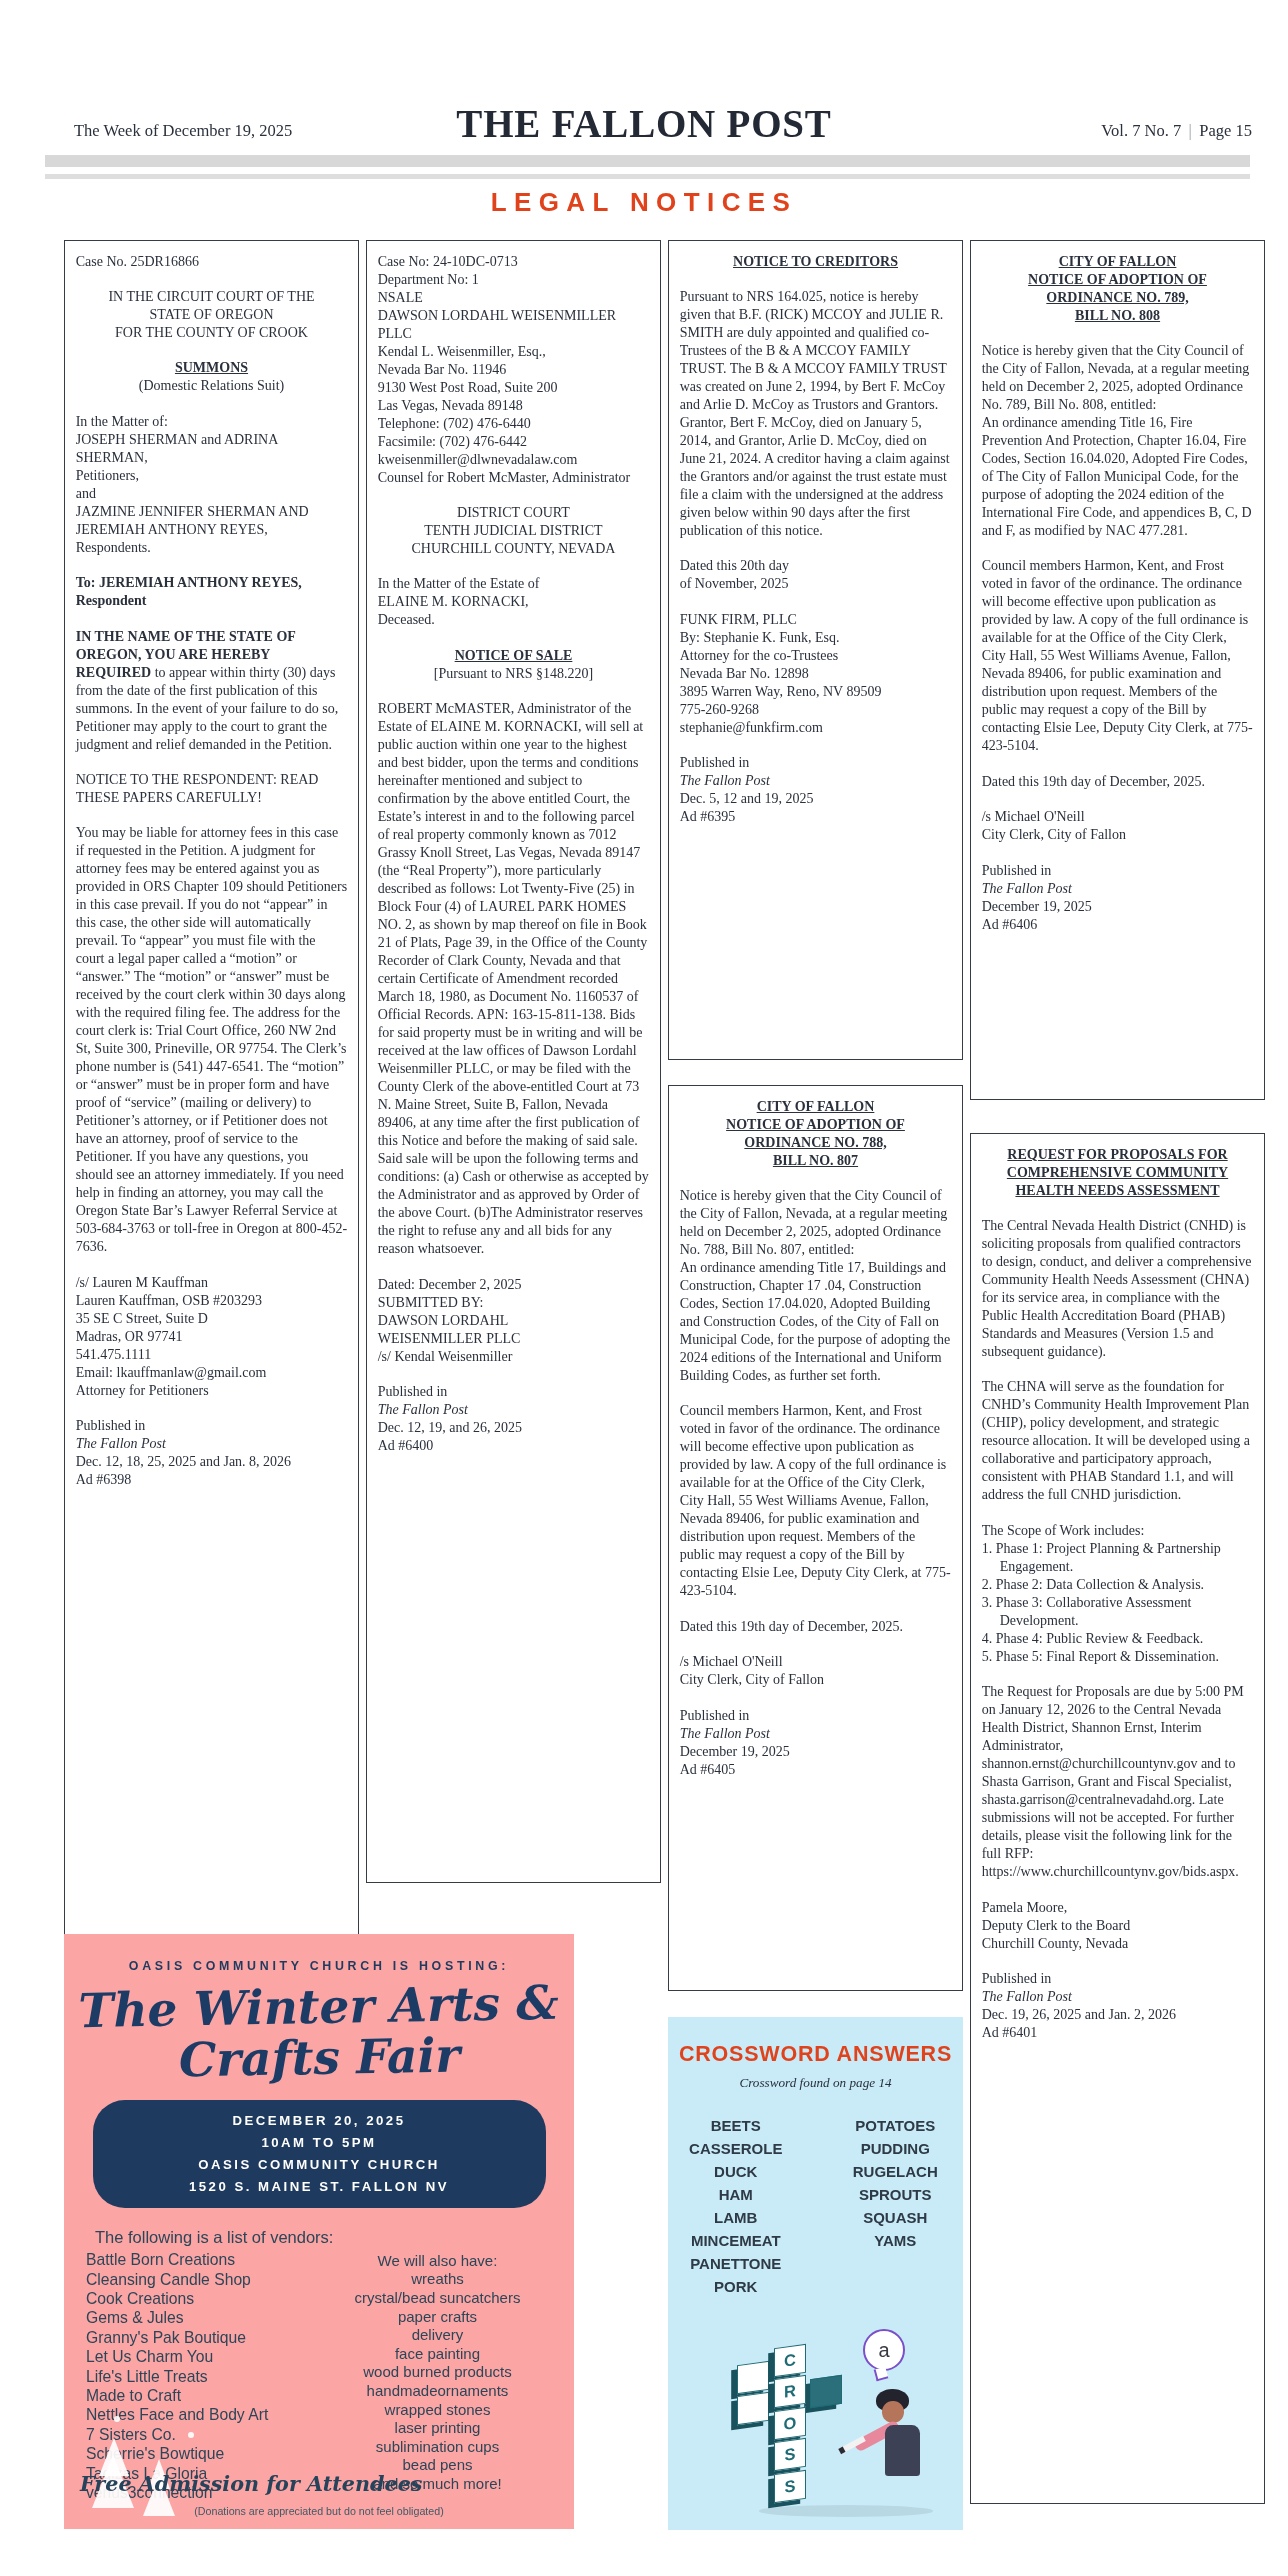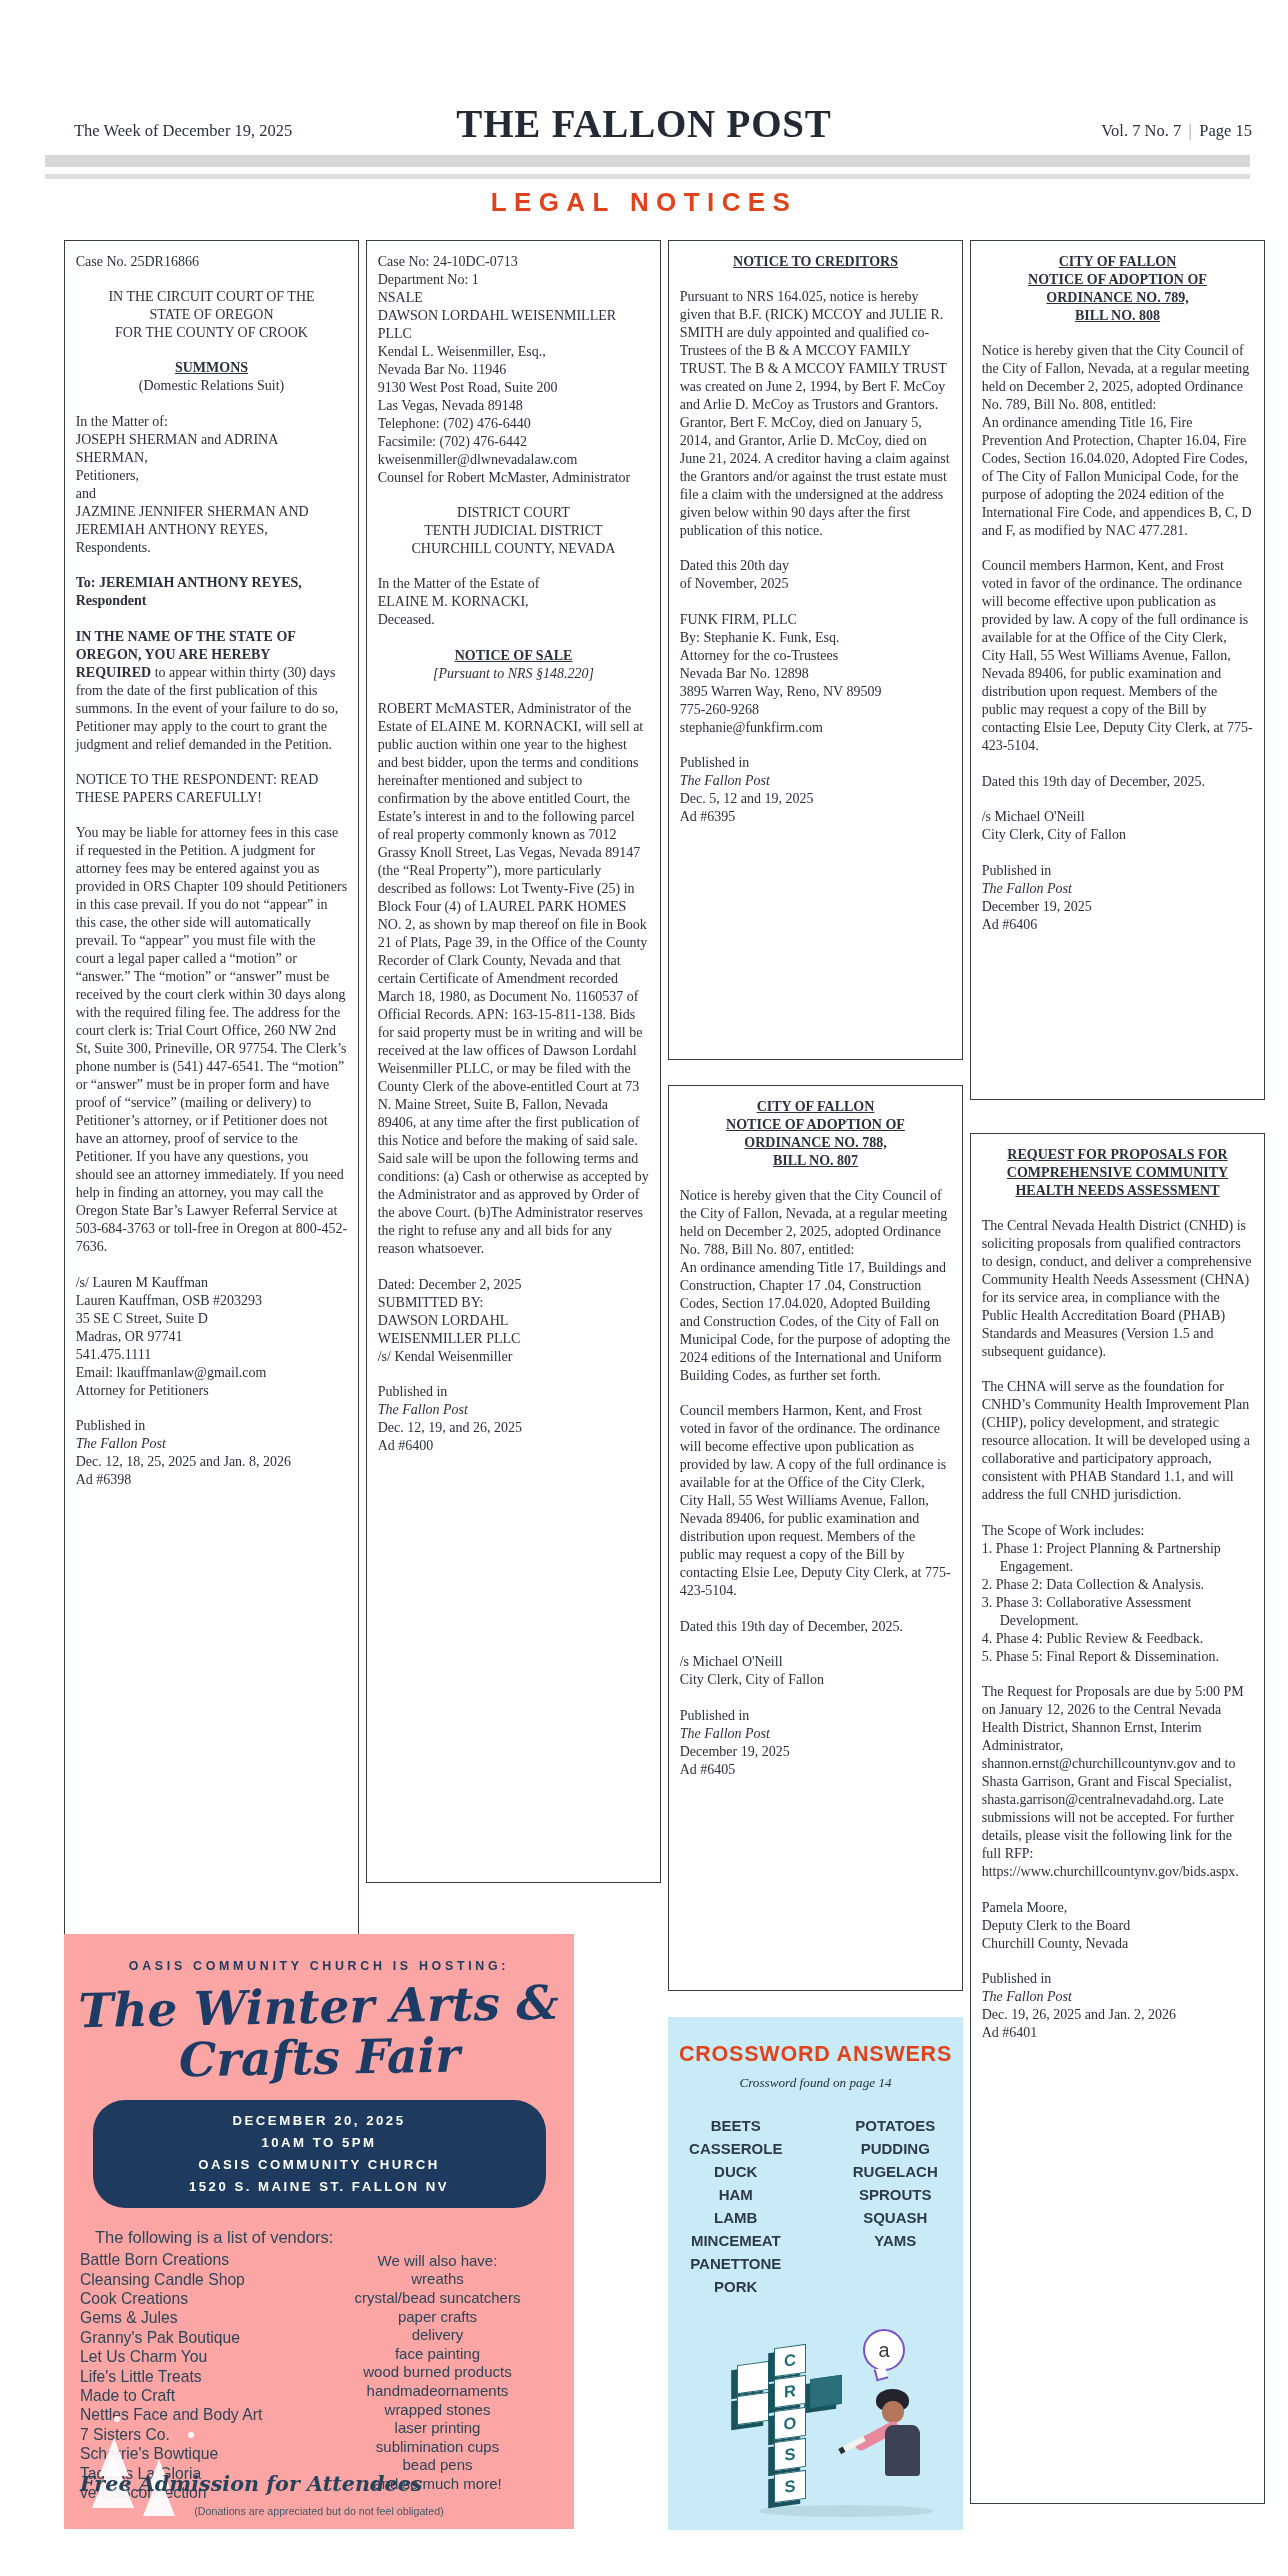--- a/index.html
+++ b/index.html
@@ -23,21 +23,21 @@
               padding:11.6px 10.7px;font-size:14px;line-height:18px;background:#fff;}
   .nb1{left:64px; top:240px; width:295px; height:1720px;}
   .nb2{left:366px;top:240px; width:295px; height:1643px;}
   .nb3{left:668px;top:240px; width:295px; height:820px;}
   .nb4{left:668px;top:1085px;width:295px; height:906px;}
   .nb5{left:970px;top:240px;width:295px; height:860px;}
   .nb6{left:970px;top:1133px;width:295px;height:1371px;}
   .blk{margin:0;word-wrap:break-word;}
   .blk.c{text-align:center;}
   .blk.cbu{text-align:center;font-weight:bold;text-decoration:underline;}
-  .blk.ci{text-align:center;font-style:italic;}
+  .blk.ci{text-align:center;}
   .blk.b{font-weight:bold;}
   .blk.i{font-style:italic;}
   .blk.li{padding-left:18px;text-indent:-18px;}
   .blk.sp{height:17.4px;}
 
   
   .cw-box{position:absolute;left:668px;top:2017px;width:295px;height:513px;
           background:#c8ebf7;box-sizing:border-box;}
   .cw-title{margin-top:25px;text-align:center;font-family:"Liberation Sans",sans-serif;
             font-weight:bold;font-size:21.5px;letter-spacing:0.8px;color:#e0431c;}
@@ -81,21 +81,21 @@
   .ad-box{position:absolute;left:64px;top:1934px;width:510px;height:595px;background:#fca5a5;
           box-sizing:border-box;font-family:"Liberation Sans",sans-serif;color:#2c4657;}
   .ad-kicker{margin-top:25px;text-align:center;font-weight:bold;font-size:12.4px;
              letter-spacing:3.7px;color:#1e3a5e;}
   .ad-title{text-align:center;font-family:"DejaVu Serif",serif;font-style:italic;font-weight:bold;
             font-size:47px;line-height:51px;color:#1c3c66;margin-top:8.3px;transform:rotate(-1deg);}
   .ad-infobox{margin:16.5px auto 0;width:453px;background:#1e3a5e;color:#ffffff;text-align:center;
               font-weight:bold;font-size:13.2px;letter-spacing:2.5px;line-height:22px;padding:10px 0;border-radius:32px;}
   .ad-vendors-heading{margin:20px 0 3.3px 31px;font-size:16.5px;}
   .ad-cols{display:flex;}
-  .ad-col-left{flex:1;padding-left:16px;font-size:15.7px;line-height:19.4px;}
+  .ad-col-left{flex:1;padding-left:22px;font-size:15.7px;line-height:19.4px;}
   .ad-col-right{width:273px;text-align:center;font-size:15px;line-height:18.6px;padding-top:1.7px;}
   .ad-footer-script{position:absolute;left:16px;right:0;bottom:33px;text-align:left;
                     font-family:"DejaVu Serif",serif;font-style:italic;font-weight:bold;
                     font-size:20.7px;color:#25435a;}
   .ad-footer-note{position:absolute;left:0;right:0;bottom:11.6px;text-align:center;
                   font-size:10.7px;color:#3f5a66;}
   .tree{position:absolute;width:0;height:0;border-left:21.5px solid transparent;
         border-right:21.5px solid transparent;border-bottom:53px solid #ffffff;opacity:.92;}
   .tree.t1{left:28px;bottom:21.5px;}
   .tree.t1b{left:35px;bottom:53px;border-left-width:15px;border-right-width:15px;border-bottom-width:38px;}

